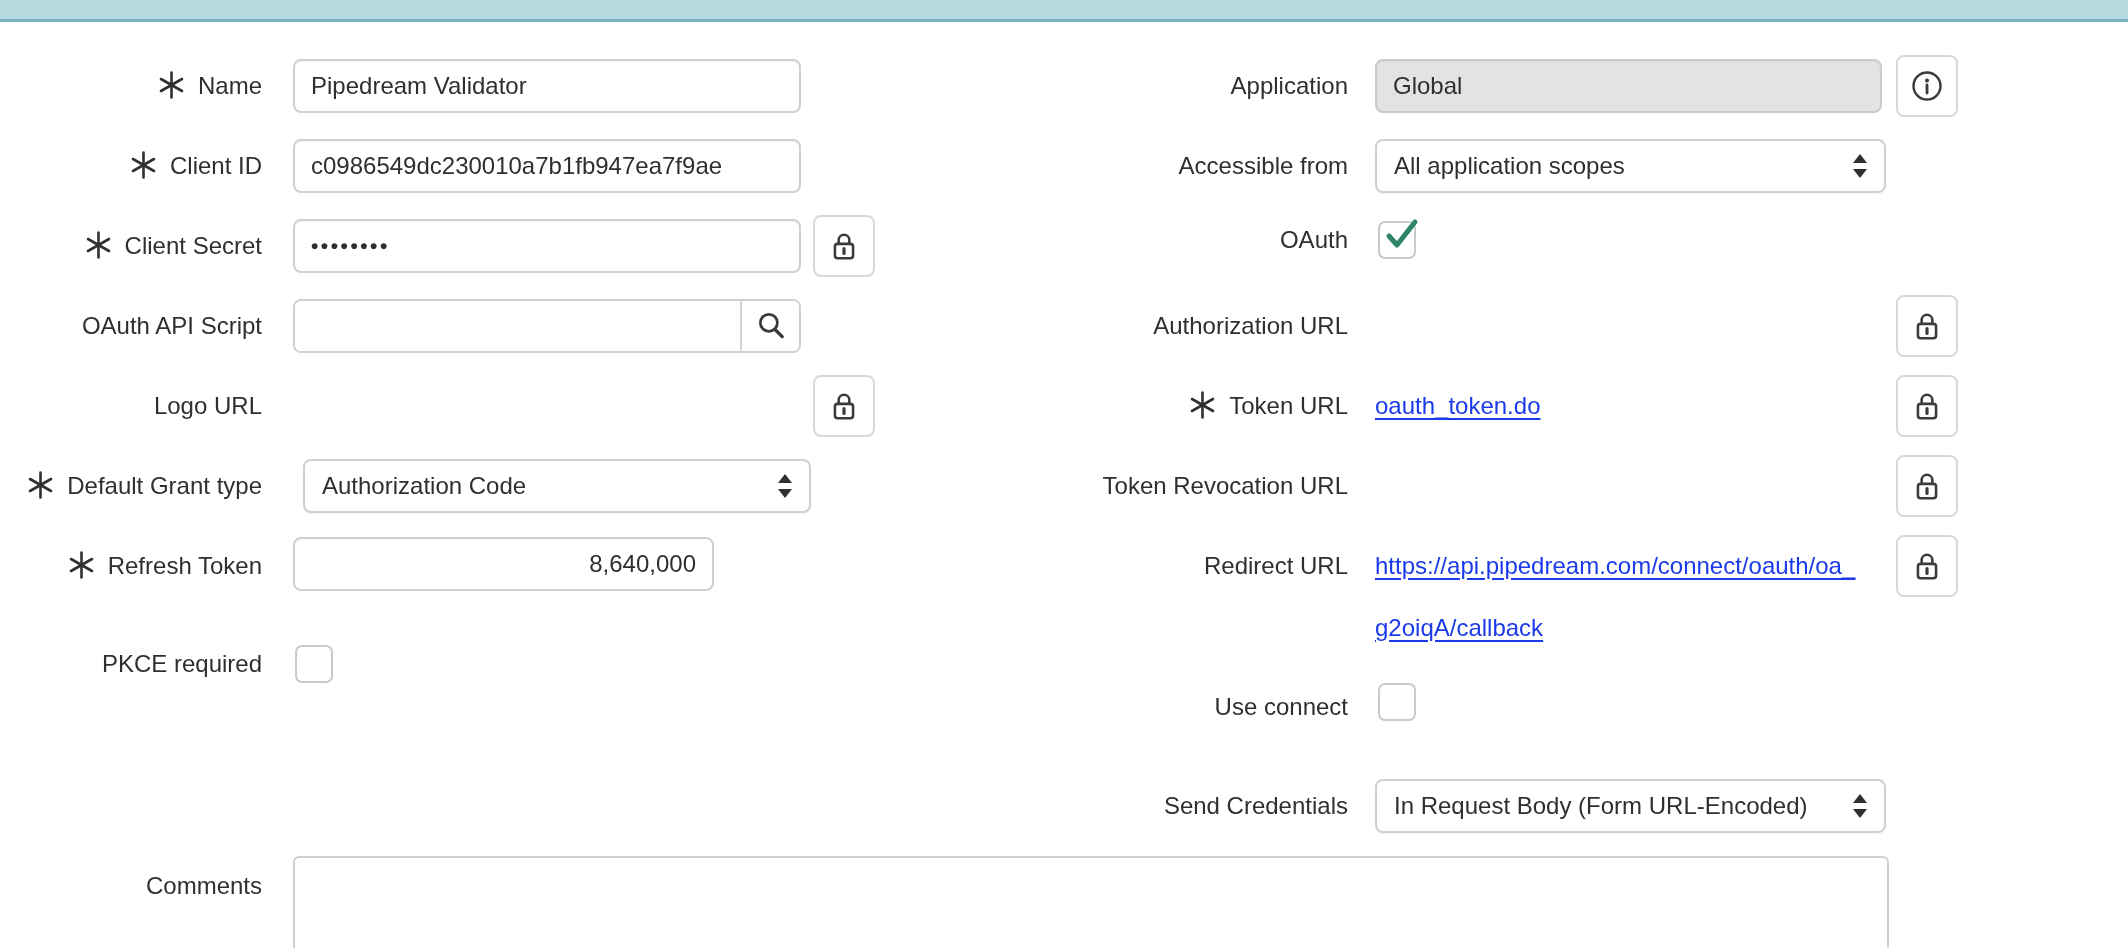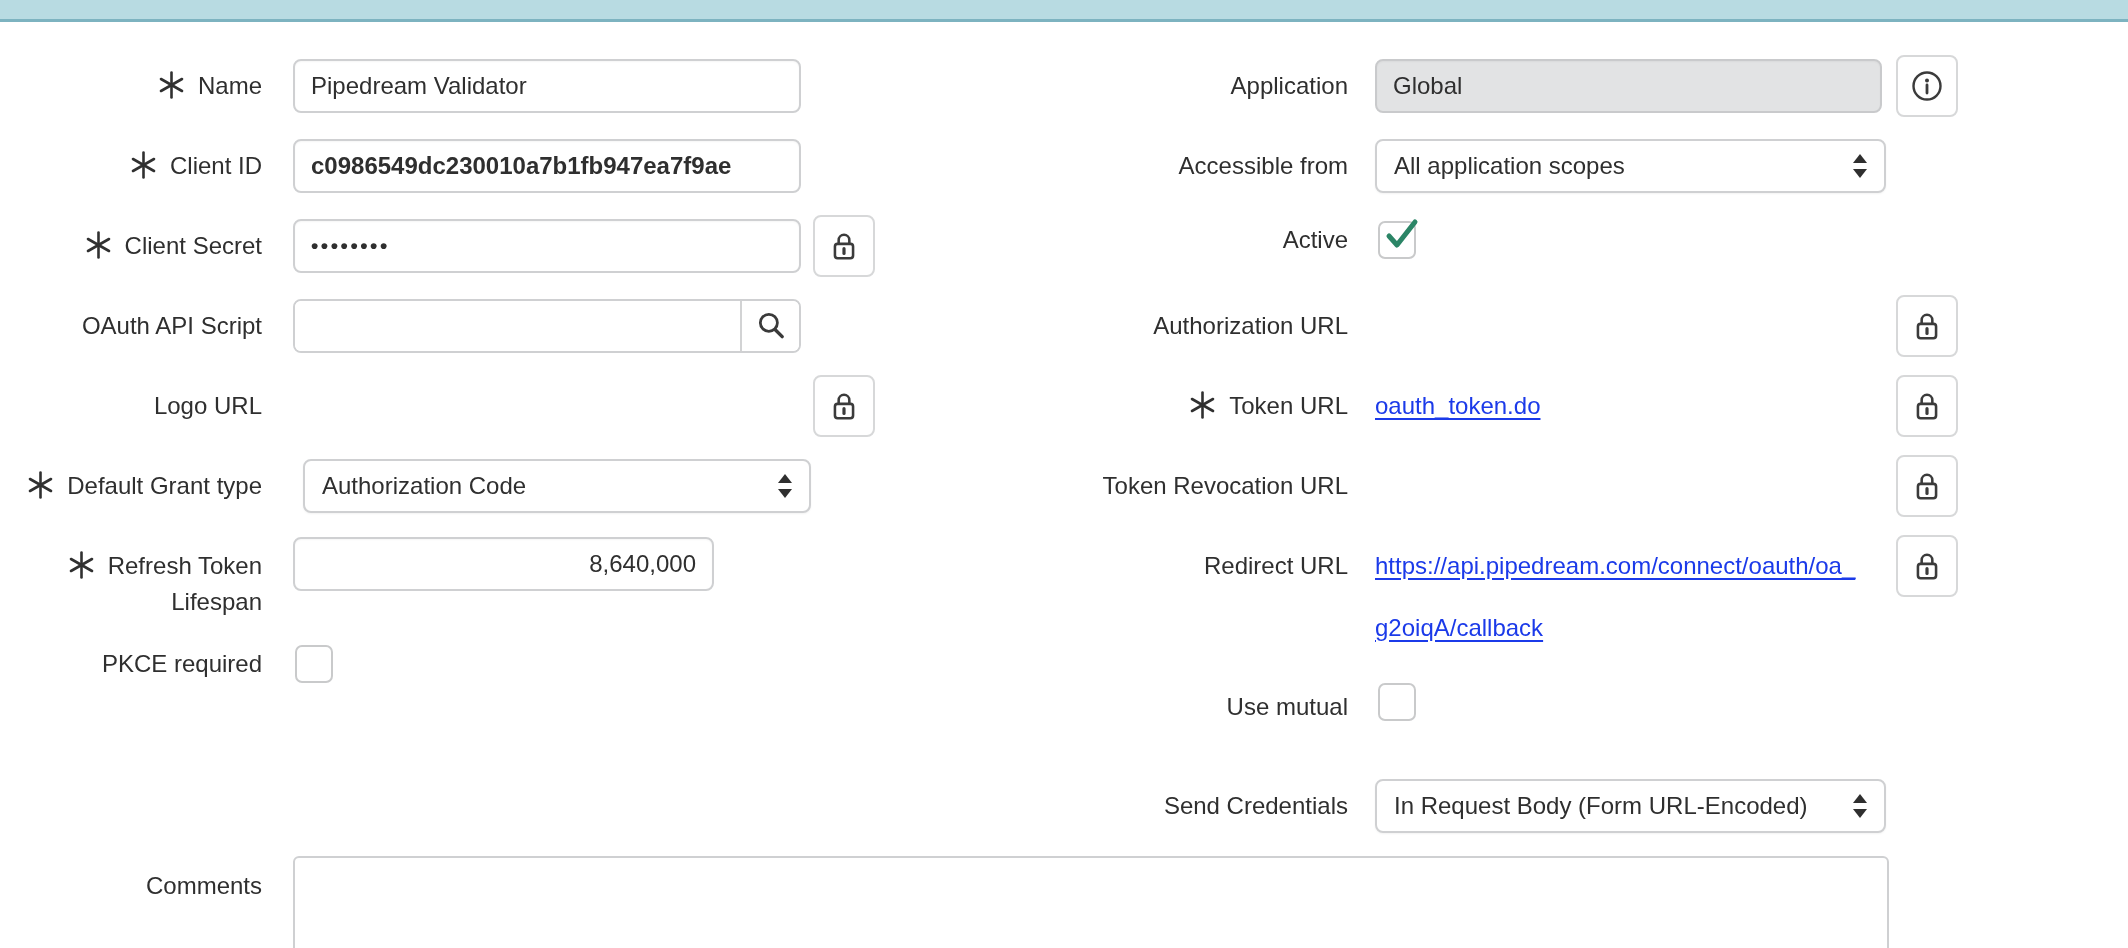--- a/index.html
+++ b/index.html
@@ -76,21 +76,21 @@
       <use href="#g-ast"></use>
     </svg><span>Name</span>
 </div>
 <input class="inp" style="top: 59px; left: 293px; width: 508px;" value="Pipedream Validator">
 
 <div class="lbl" style="top:139px;left:0;width:262px;line-height:54px">
   <svg class="ast" width="27" height="28" viewBox="0 0 27 28">
       <use href="#g-ast"></use>
     </svg><span>Client ID</span>
 </div>
-<input class="inp" style="top: 139px; left: 293px; width: 508px; font-weight: bold;" value="c0986549dc230010a7b1fb947ea7f9ae">
+<input class="inp" style="top: 139px; left: 293px; width: 508px;" value="c0986549dc230010a7b1fb947ea7f9ae">
 
 <div class="lbl" style="top:219px;left:0;width:262px;line-height:54px">
   <svg class="ast" width="27" height="28" viewBox="0 0 27 28">
       <use href="#g-ast"></use>
     </svg><span>Client Secret</span>
 </div>
 <input class="inp pwd" style="top: 219px; left: 293px; width: 508px;" value="••••••••">
 <button class="icon-btn" style="top:215px;left:813px">
   <svg width="30" height="32" viewBox="0 0 28 30">
       <use href="#g-lock"></use>
@@ -128,21 +128,20 @@
   <span>Authorization Code</span>
   <svg class="arrows" width="16" height="24" viewBox="0 0 16 24">
       <use href="#g-arrows"></use>
     </svg>
 </div>
 
 <div class="lbl lbl2" style="top:548px;left:0;width:262px">
   <span style="display:block"><svg class="ast" width="27" height="28" viewBox="0 0 27 28">
         <use href="#g-ast"></use>
       </svg><span>Refresh Token</span></span>
-  <span style="display:block">Lifespan</span>
 </div>
 <input class="inp num" style="top: 537px; left: 293px; width: 421px;" value="8,640,000">
 
 <div class="lbl" style="top:645px;left:0;width:262px;line-height:38px">
   <span>PKCE required</span>
 </div>
 <div class="checkbox" style="top:645px;left:295px" role="checkbox">
   
 </div>
 
@@ -167,21 +166,21 @@
   <span>Accessible from</span>
 </div>
 <div class="select" style="top:139px;left:1375px;width:511px" role="combobox">
   <span>All application scopes</span>
   <svg class="arrows" width="16" height="24" viewBox="0 0 16 24">
       <use href="#g-arrows"></use>
     </svg>
 </div>
 
 <div class="lbl" style="top:221px;left:1000px;width:348px;line-height:38px">
-  <span>Active</span>
+  <span>OAuth</span>
 </div>
 <div class="checkbox" style="top:221px;left:1378px" role="checkbox" aria-checked="true">
   <svg width="42" height="40" viewBox="0 0 40 40">
     <path d="M7 21 L15 30 L33 7" fill="none" stroke="#2b8566" stroke-width="5" stroke-linecap="round" stroke-linejoin="round"></path>
   </svg>
 </div>
 
 <div class="lbl" style="top:295px;left:1000px;width:348px;line-height:62px">
   <span>Authorization URL</span>
 </div>
@@ -219,21 +218,21 @@
   <span class="lline">https://api.pipedream.com/connect/oauth/oa_</span>
   <span class="lline">g2oiqA/callback</span>
 </a>
 <button class="icon-btn" style="top:535px;left:1896px">
   <svg width="30" height="32" viewBox="0 0 28 30">
       <use href="#g-lock"></use>
     </svg>
 </button>
 
 <div class="lbl lbl2" style="top:689px;left:1000px;width:348px">
-  <span style="display:block">Use mutual</span>
+  <span style="display:block">Use connect</span>
 </div>
 <div class="checkbox" style="top:683px;left:1378px" role="checkbox">
   
 </div>
 
 <div class="lbl" style="top:779px;left:1000px;width:348px;line-height:54px">
   <span>Send Credentials</span>
 </div>
 <div class="select" style="top:779px;left:1375px;width:511px" role="combobox">
   <span>In Request Body (Form URL-Encoded)</span>

